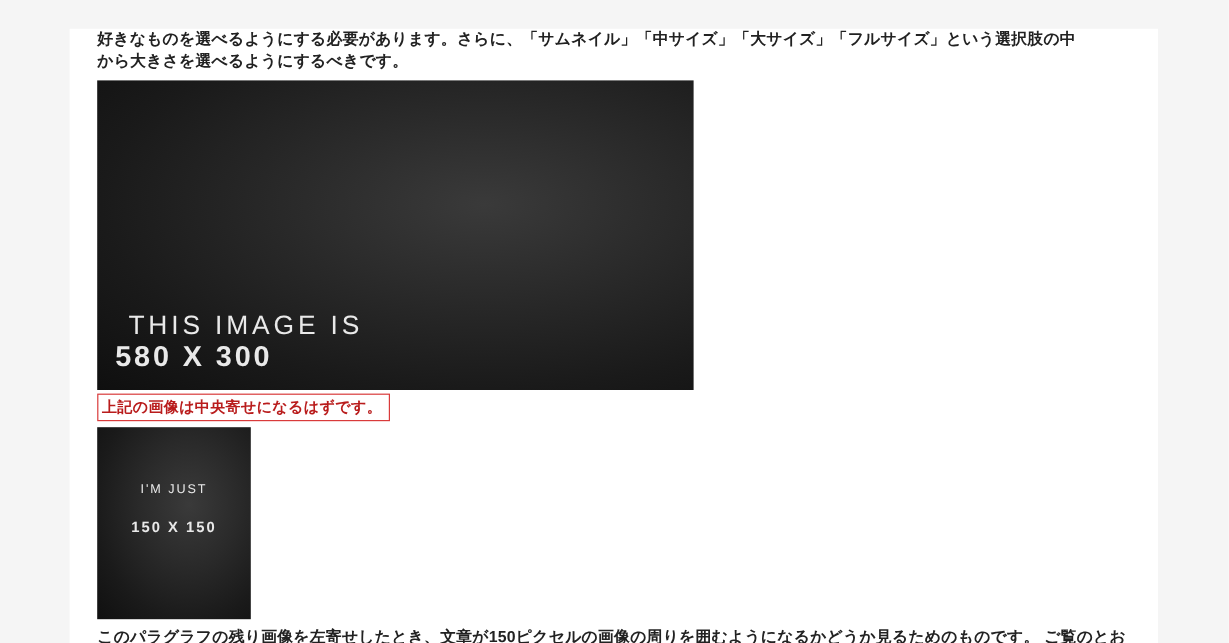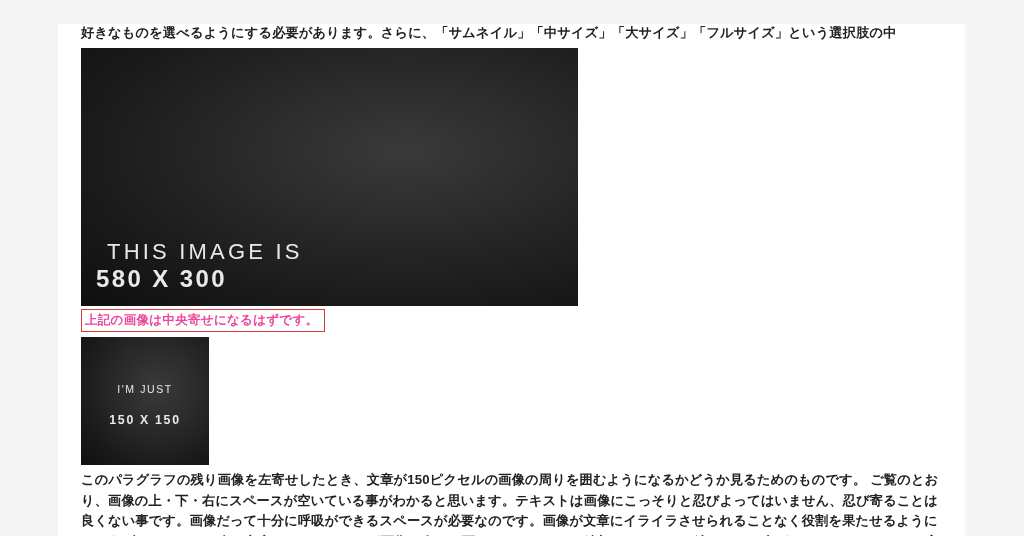--- a/index.html
+++ b/index.html
@@ -54,29 +54,29 @@
       font-weight: 700;
       letter-spacing: 2.4px;
     }
     .caption-box {
       margin-top: 3px;
       display: inline-block;
       border: 1.6px solid #d93b3b;
       padding: 2px 6px 2px 3px;
       font-size: 12.5px;
       font-weight: 700;
-      color: #ec4899;
+      color: #b91c1c;
       letter-spacing: 0.3px;
     }
     .img-150-wrap {
       margin-top: 5px;
     }
     .img-150 {
       width: 128px;
-      height: 128px;
+      height: 160px;
       background: radial-gradient(ellipse at 60% 40%, #3a3a3a 0%, #2a2a2a 38%, #1a1a1a 72%, #101010 100%);
       position: relative;
       font-family: "Helvetica Neue", Helvetica, Arial, sans-serif;
       color: #e9e9e9;
       text-align: center;
     }
     .img-150 .l1 {
       position: absolute;
       width: 100%;
       top: 46px;
@@ -102,20 +102,21 @@
       width: 862px;
     }
   </style>
 </head>
 <body>
 
 <div class="sheet">
 
   <div class="intro-line">
     <span>好きなものを選べるようにする必要があります。さらに、「サムネイル」「中サイズ」「大サイズ」「フルサイズ」という選択肢の中</span><br>
+    <span>から大きさを選べるようにするべきです。</span>
   </div>
 
   <div class="img-580">
     <div class="line1">THIS IMAGE IS</div>
     <div class="line2">580 X 300</div>
   </div>
 
   <div class="caption-box">
     <span>上記の画像は中央寄せになるはずです。</span>
   </div>

